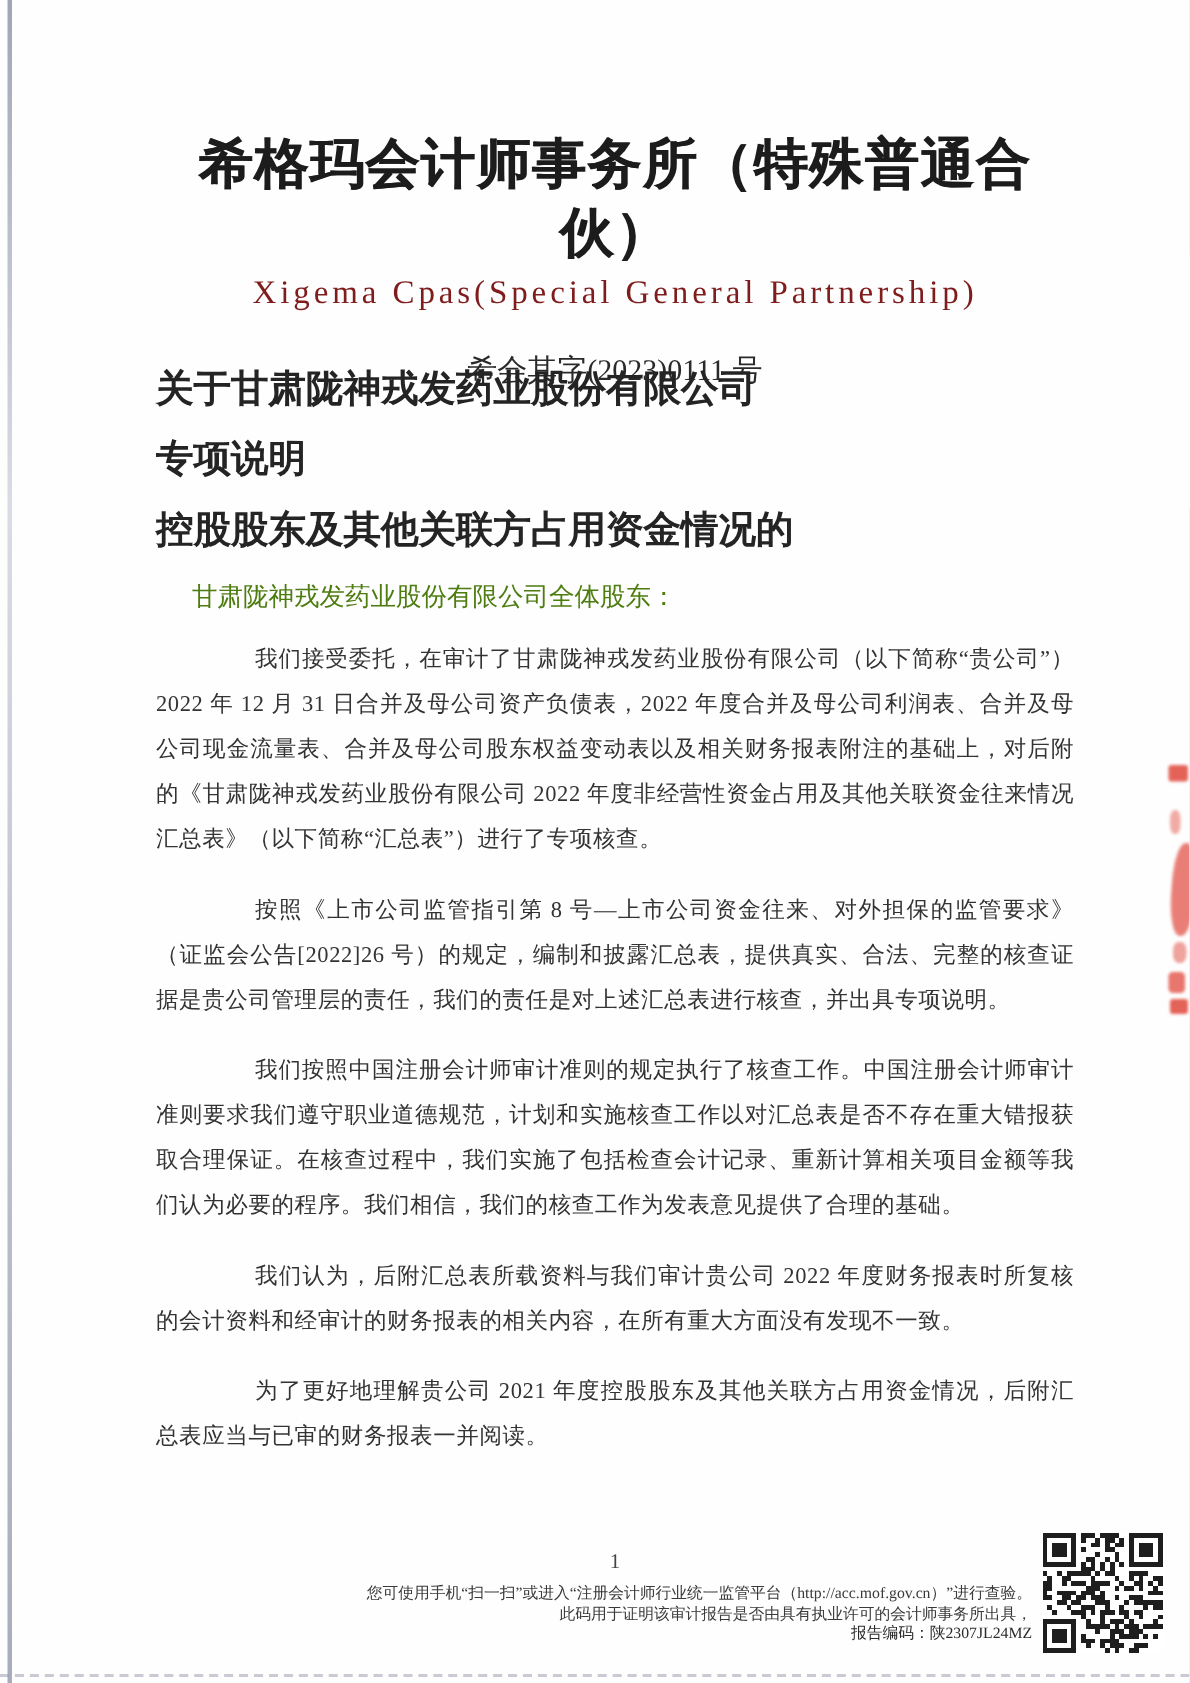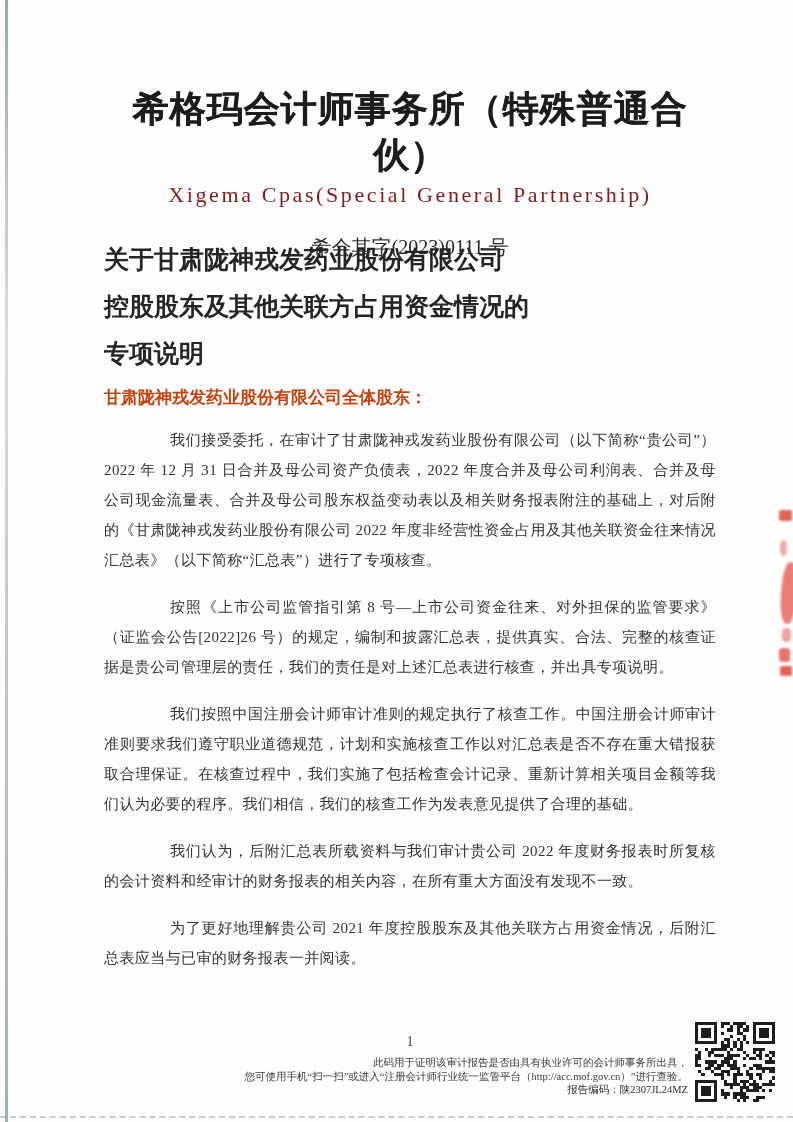--- a/index.html
+++ b/index.html
@@ -38,22 +38,22 @@
   .doc-no { margin-top:29px; font-size:20px; color:#2a2a2a; line-height:22px; }
   
   .doc-title {
     position:absolute; left:104px; width:612px; top:236px;
     font-size:25px; font-weight:700;
     color:#242424; line-height:47px;
   }
   
   .doc-body { position:absolute; left:104px; width:612px; top:383px; }
   .salutation {
-    font-size:17px; font-weight:700; color:#c2410c;
-    line-height:30px; margin-bottom:12px;
+    font-size:17px; font-weight:400; color:#4d7c0f;
+    line-height:30px; margin-bottom:12px;margin-left:24px;
   }
   .para {
     font-size:15px; line-height:30px; text-align:justify;
     text-indent:66px; color:#333; margin-bottom:17px;
     letter-spacing:0.4px;
   }
   .para:last-child { margin-bottom:0; }
   
   .page-num {
     position:absolute; top:1034px; left:104px; width:612px;
@@ -87,38 +87,38 @@
   <div class="scan-bottom"></div>
 
   <header class="letterhead">
     <div class="firm-cn">希格玛会计师事务所（特殊普通合伙）</div>
     <div class="firm-en">Xigema Cpas(Special General Partnership)</div>
     <div class="doc-no">希会其字(2023)0111 号</div>
   </header>
 
   <div class="doc-title">
     <div>关于甘肃陇神戎发药业股份有限公司</div>
+    <div>专项说明</div>
     <div>控股股东及其他关联方占用资金情况的</div>
-    <div>专项说明</div>
   </div>
 
   <main class="doc-body">
     <p class="salutation">甘肃陇神戎发药业股份有限公司全体股东：</p>
     <p class="para">我们接受委托，在审计了甘肃陇神戎发药业股份有限公司（以下简称“贵公司”）2022 年 12 月 31 日合并及母公司资产负债表，2022 年度合并及母公司利润表、合并及母公司现金流量表、合并及母公司股东权益变动表以及相关财务报表附注的基础上，对后附的《甘肃陇神戎发药业股份有限公司 2022 年度非经营性资金占用及其他关联资金往来情况汇总表》（以下简称“汇总表”）进行了专项核查。</p>
     <p class="para">按照《上市公司监管指引第 8 号—上市公司资金往来、对外担保的监管要求》（证监会公告[2022]26 号）的规定，编制和披露汇总表，提供真实、合法、完整的核查证据是贵公司管理层的责任，我们的责任是对上述汇总表进行核查，并出具专项说明。</p>
     <p class="para">我们按照中国注册会计师审计准则的规定执行了核查工作。中国注册会计师审计准则要求我们遵守职业道德规范，计划和实施核查工作以对汇总表是否不存在重大错报获取合理保证。在核查过程中，我们实施了包括检查会计记录、重新计算相关项目金额等我们认为必要的程序。我们相信，我们的核查工作为发表意见提供了合理的基础。</p>
     <p class="para">我们认为，后附汇总表所载资料与我们审计贵公司 2022 年度财务报表时所复核的会计资料和经审计的财务报表的相关内容，在所有重大方面没有发现不一致。</p>
     <p class="para">为了更好地理解贵公司 2021 年度控股股东及其他关联方占用资金情况，后附汇总表应当与已审的财务报表一并阅读。</p>
   </main>
 
   <div class="page-num">1</div>
 
   <div class="verify-note">
+    <div>您可使用手机“扫一扫”或进入“注册会计师行业统一监管平台（http://acc.mof.gov.cn）”进行查验。</div>
     <div>此码用于证明该审计报告是否由具有执业许可的会计师事务所出具，</div>
-    <div>您可使用手机“扫一扫”或进入“注册会计师行业统一监管平台（http://acc.mof.gov.cn）”进行查验。</div>
     <div class="code-line">报告编码：陕2307JL24MZ</div>
   </div>
 
   <div class="qr" id="qr">
       <svg viewBox="0 0 80 80" xmlns="http://www.w3.org/2000/svg" shape-rendering="crispEdges">
         <rect width="80" height="80" fill="#ffffff"></rect>
         <rect x="0.0" y="0.0" width="3.2" height="3.2" fill="#1e1e1e"></rect>
         <rect x="3.2" y="0.0" width="3.2" height="3.2" fill="#1e1e1e"></rect>
         <rect x="6.4" y="0.0" width="3.2" height="3.2" fill="#1e1e1e"></rect>
         <rect x="9.6" y="0.0" width="3.2" height="3.2" fill="#1e1e1e"></rect>

